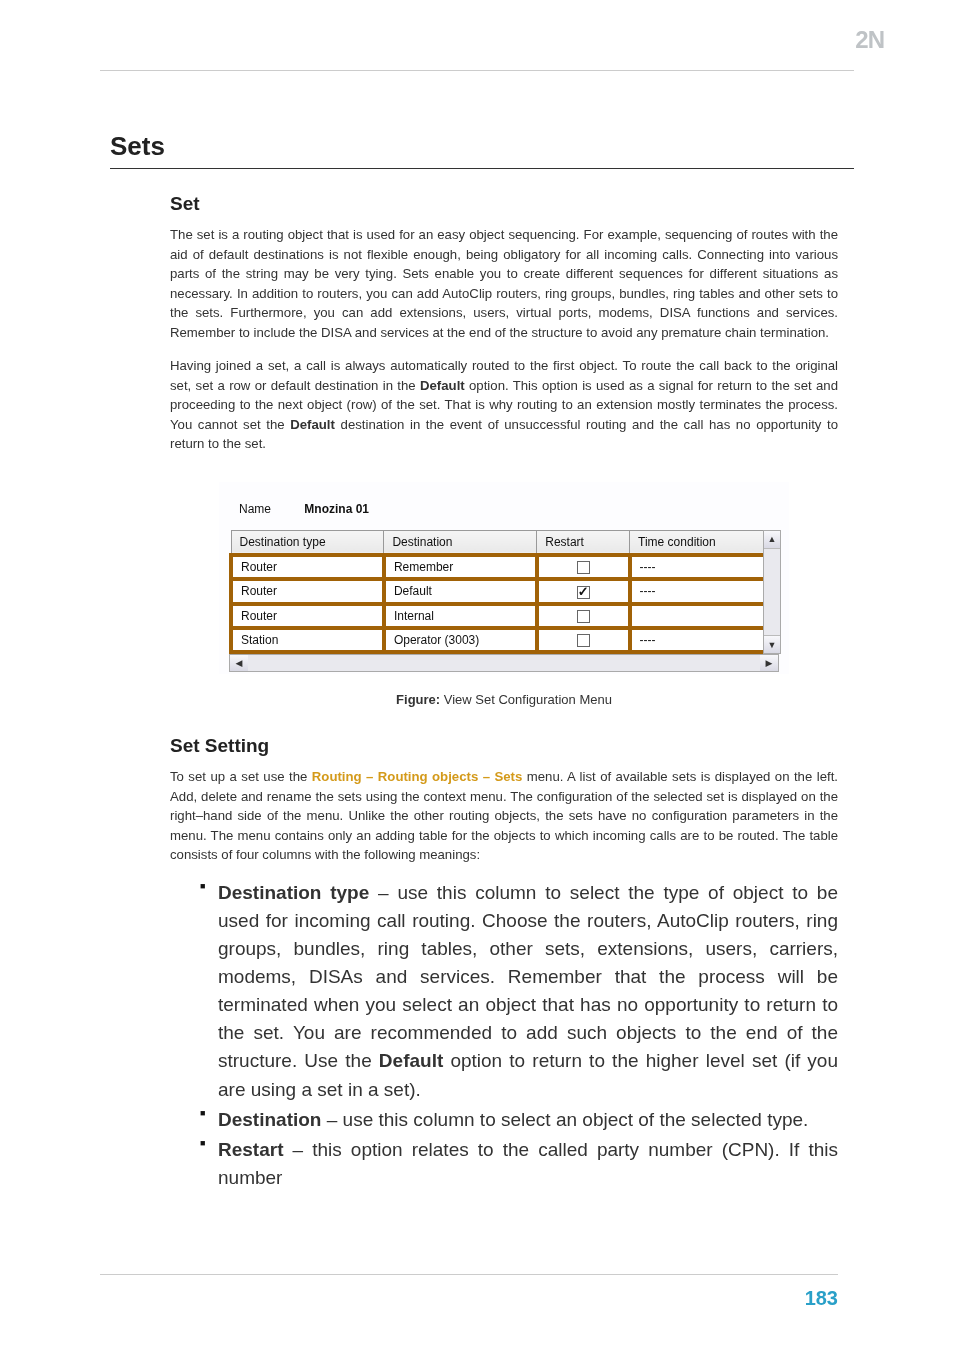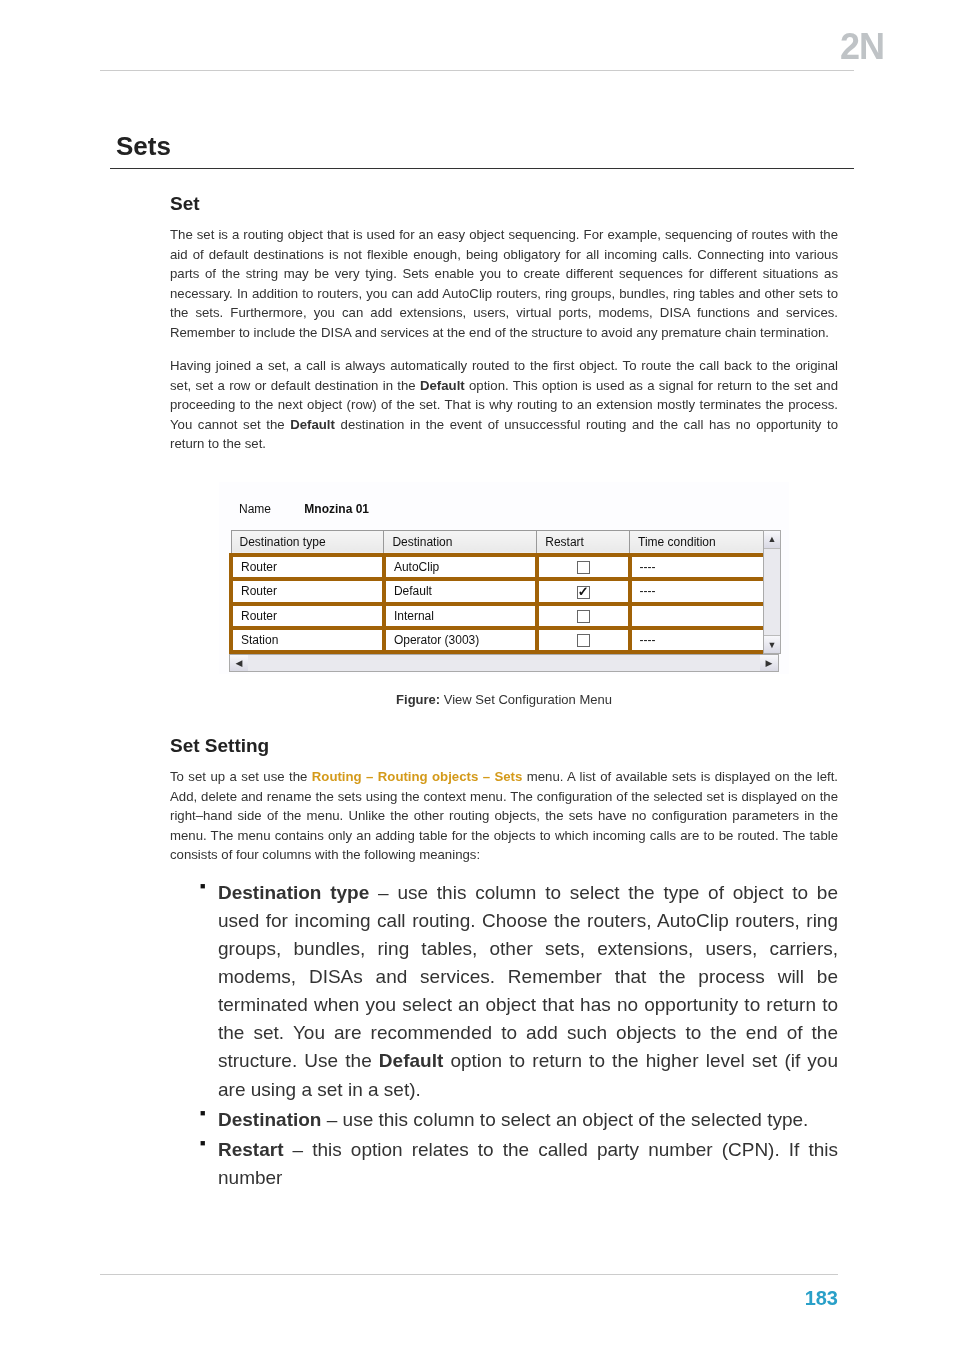--- a/index.html
+++ b/index.html
@@ -1,22 +1,22 @@
 <!DOCTYPE html>
 <html><head>
 <meta charset="utf-8">
 <style>
   * { box-sizing: border-box; margin: 0; padding: 0; }
   html, body { width: 954px; height: 1350px; background: #fff; font-family: Verdana, Geneva, sans-serif; color: #333; }
   .page { width: 954px; height: 1350px; position: relative; padding: 30px 100px 0 100px; }
   .logo-wrap { position: absolute; top: 26px; right: 70px; }
-  .logo { color: #bfc3c6; font-weight: bold; font-size: 36px; font-family: Arial, sans-serif; letter-spacing: -1px; display: flex; align-items: center; }
+  .logo { color: #bfc3c6; font-weight: bold; font-size: 24px; font-family: Arial, sans-serif; letter-spacing: -1px; display: flex; align-items: center; }
   .top-rule { border: none; border-top: 1px solid #ccc; margin-top: 40px; }
   .content { margin-top: 60px; }
-  .h1 { font-size: 26px; font-weight: bold; color: #222; margin-left: 16px; }
+  .h1 { font-size: 26px; font-weight: bold; color: #222; margin-left: 10px; }
   .h1-rule { border: none; border-top: 1.5px solid #333; margin: 6px 0 24px 10px; }
   .indent { margin-left: 70px; margin-right: 16px; }
   .h2 { font-size: 19px; font-weight: bold; color: #222; margin-bottom: 10px; }
   .para { font-size: 13.2px; line-height: 1.48; color: #333; text-align: justify; margin-bottom: 14px; }
   .para b { font-weight: bold; }
   .fig-wrap { margin: 28px auto 12px auto; width: 570px; background:#fdfdff; padding: 14px 10px 2px 10px; }
   .name-row { font-family: "Segoe UI", Tahoma, sans-serif; font-size: 12px; color:#111; padding: 6px 6px 14px 10px; }
   .name-row .nlabel { display:inline-block; width:54px; }
   .name-row .nval { font-weight: bold; display:inline-block; margin-left:8px; }
   .table-outer { position:relative; }
@@ -76,21 +76,21 @@
               <tr>
                 <th style="width:28%">Destination type</th>
                 <th style="width:28%">Destination</th>
                 <th style="width:17%">Restart</th>
                 <th>Time condition</th>
               </tr>
             </thead>
             <tbody>
               <tr>
                 <td>Router</td>
-                <td>AutoClip</td>
+                <td>Remember</td>
                 <td class="center"><span class="chk"></span></td>
                 <td>----</td>
               </tr>
               <tr>
                 <td>Router</td>
                 <td>Default</td>
                 <td class="center"><span class="chk checked"></span></td>
                 <td>----</td>
               </tr>
               <tr>

